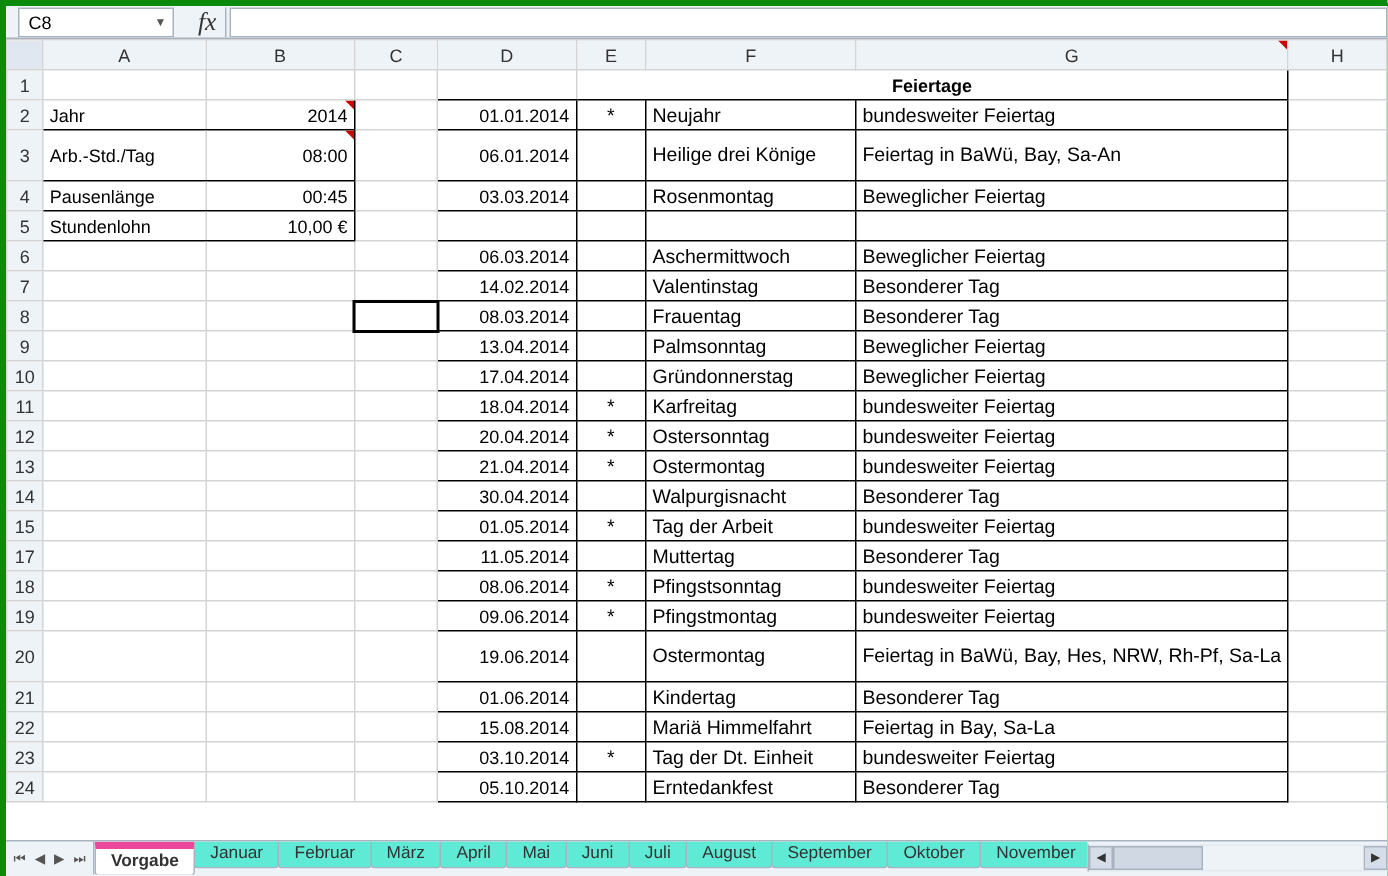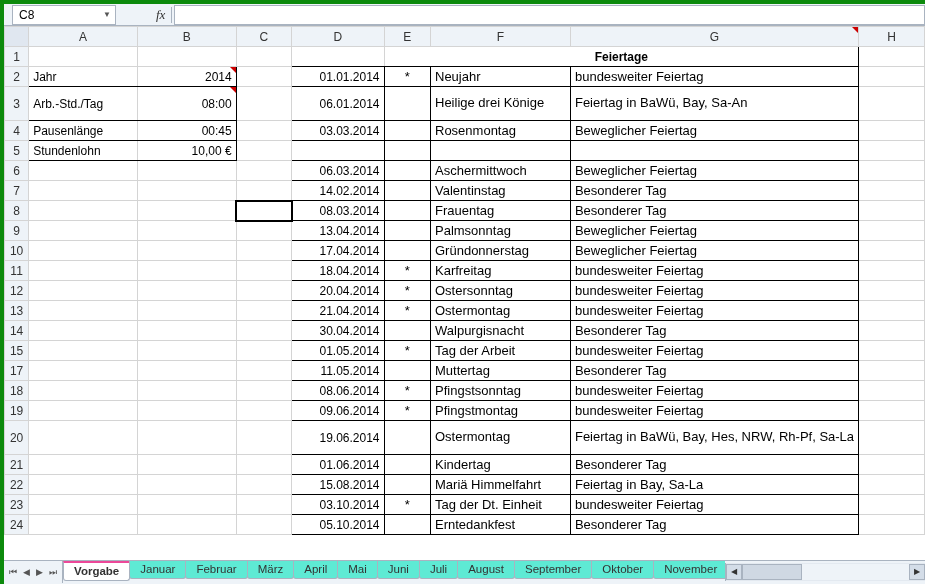--- a/index.html
+++ b/index.html
@@ -13,21 +13,20 @@
   }
   body { width: 925px; height: 584px; position: relative; }
 
   
   .fbar {
     display: flex;
     align-items: center;
     height: 22px;
     border-bottom: 1px solid #a9b3c0;
     background: #eef3f8;
-    gap: 24px;
   }
   .name-box {
     width: 104px;
     height: 20px;
     border: 1px solid #a9b3c0;
     background: #fff;
     margin-left: 8px;
     display: flex;
     align-items: center;
     padding: 0 4px;
@@ -46,21 +45,21 @@
   .fx-wrap {
     display: flex;
     align-items: center;
     margin-left: 10px;
     height: 20px;
     flex: 1;
   }
   .fx-btn {
     font-style: italic;
     font-family: "Times New Roman", serif;
-    font-size: 13px;
+    font-size: 17px;
     color: #333;
     padding: 0 6px;
     cursor: pointer;
     border-right: 1px solid #a9b3c0;
   }
   .fx-input {
     flex: 1;
     border: 1px solid #a9b3c0;
     background: #fff;
     height: 20px;
@@ -183,21 +182,21 @@
     border-top: none;
     margin-right: -1px;
     cursor: pointer;
     color: #333;
     border-radius: 0 0 3px 3px;
     white-space: nowrap;
   }
   .tab.active {
     background: #fff;
     font-weight: bold;
-    border-top: 2px solid #ec4899;
+    border-top: 5px solid #ec4899;
   }
   .hscroll {
     width: 200px;
     height: 18px;
     background: #e3e9f0;
     border-left: 1px solid #a9b3c0;
     display: flex;
     align-items: center;
     margin-top: 2px;
   }

